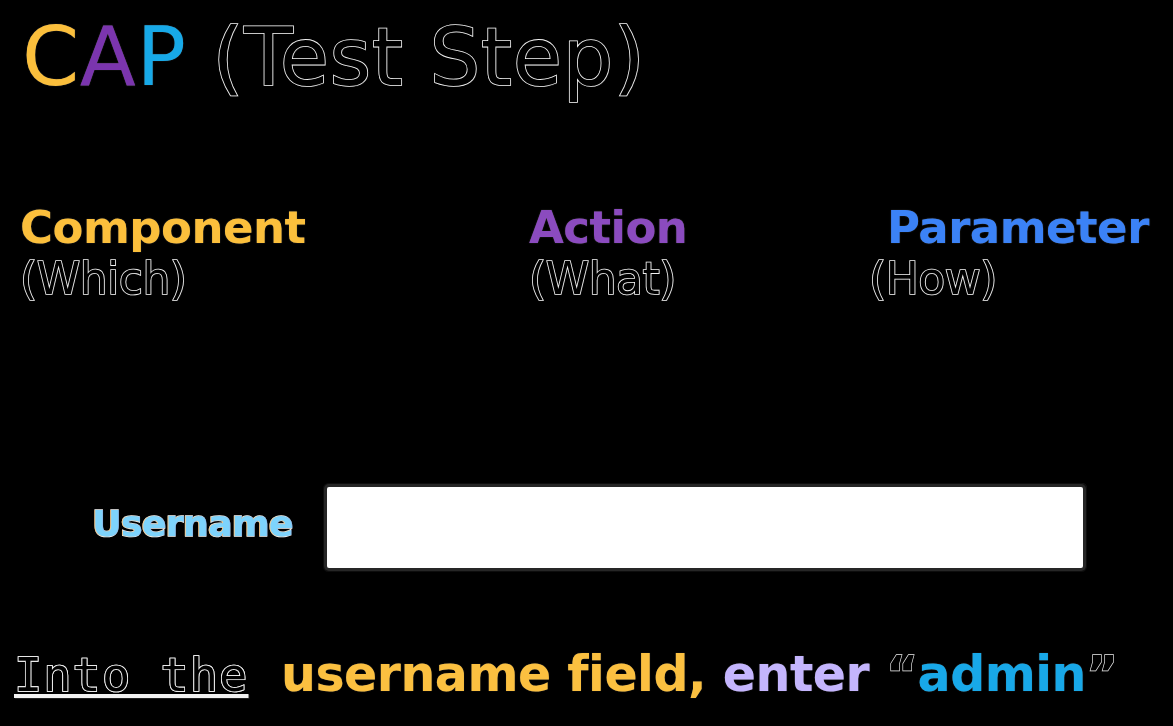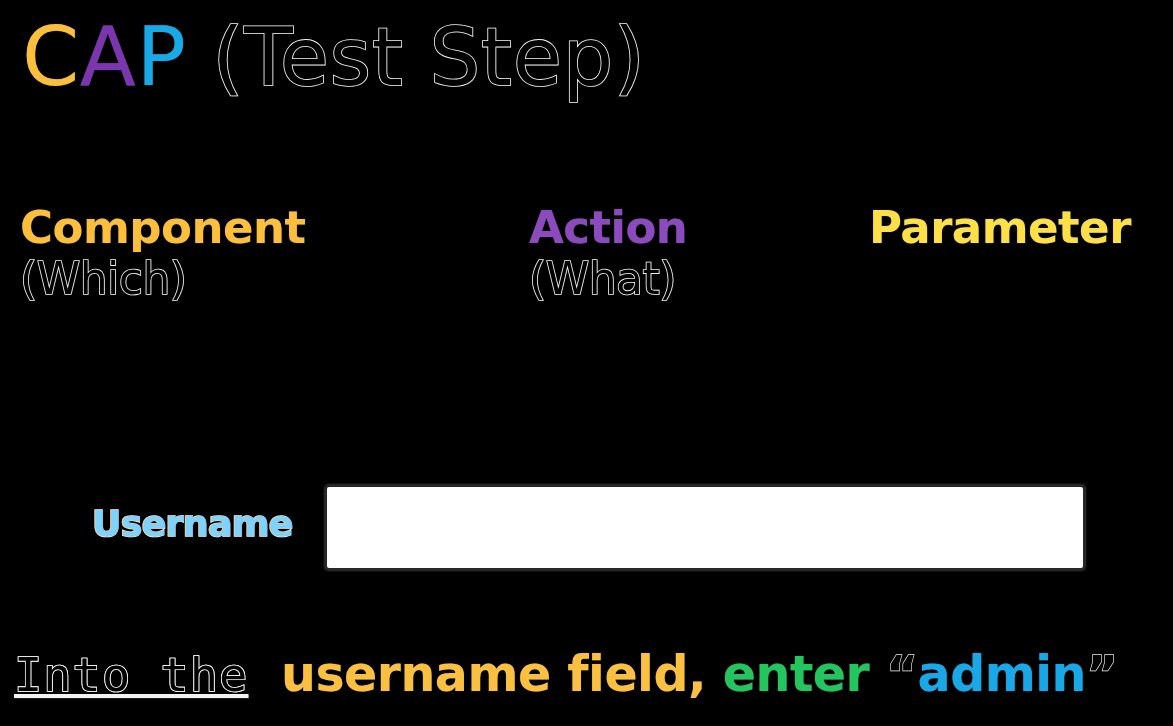--- a/index.html
+++ b/index.html
@@ -78,21 +78,21 @@
     line-height: 1.12;
     letter-spacing: -0.5px;
     margin-top: 2px;
   }
   #col-component { left: 20px;  top: 204px; }
   #col-action    { left: 529px; top: 204px; }
   #col-parameter { left: 869px; top: 204px; }
 
   #col-component .col-word { color: #fbbf3c; }
   #col-action    .col-word { color: #8b4bbf; }
-  #col-parameter .col-word { color: #fde047; }
+  #col-parameter .col-word { color: #3b82f6; margin-left: 18px; }
 
   
   #mock-form {
     position: absolute;
     left: 0;
     top: 470px;
     width: 1173px;
     height: 110px;
   }
   #field-label {
@@ -153,21 +153,21 @@
     font-weight: 700;
     font-size: 49px;
   }
   #caption .cap-comp {
     color: #fbc040;
     font-weight: 700;
     text-shadow: 0 0 1px rgba(255,255,255,0.30);
     margin-left: 16px;
   }
   #caption .cap-act {
-    color: #22c55e;
+    color: #c4b5fd;
     font-weight: 700;
     text-shadow: 0 0 1px rgba(255,255,255,0.30);
   }
   #caption .cap-param {
     color: #18a8e8;
     font-weight: 700;
     text-shadow: 0 0 1px rgba(255,255,255,0.30);
     margin-top: 16px;
   }
   .sp { display: inline-block; width: 0.34em; }
@@ -186,20 +186,21 @@
     <div class="col-sub hollow">(What)</div>
   </div>
 
   <div class="col" id="col-component">
     <div class="col-word">Component</div>
     <div class="col-sub hollow">(Which)</div>
   </div>
 
   <div class="col" id="col-parameter">
     <div class="col-word">Parameter</div>
+    <div class="col-sub hollow">(How)</div>
   </div>
 
   <div id="mock-form"></div>
 
   <div id="field-label">Username</div>
 
   <input id="username-input" type="text" placeholder="" style="">
 
   <div id="caption">
     <span class="cap-plain hollow">Into the</span><span class="sp"></span><span class="cap-comp">username field,</span><span class="sp"></span><span class="cap-act">enter</span><span class="sp"></span><span class="cap-quote hollow-thin">“</span><span class="cap-param">admin</span><span class="cap-quote hollow-thin">”</span>

